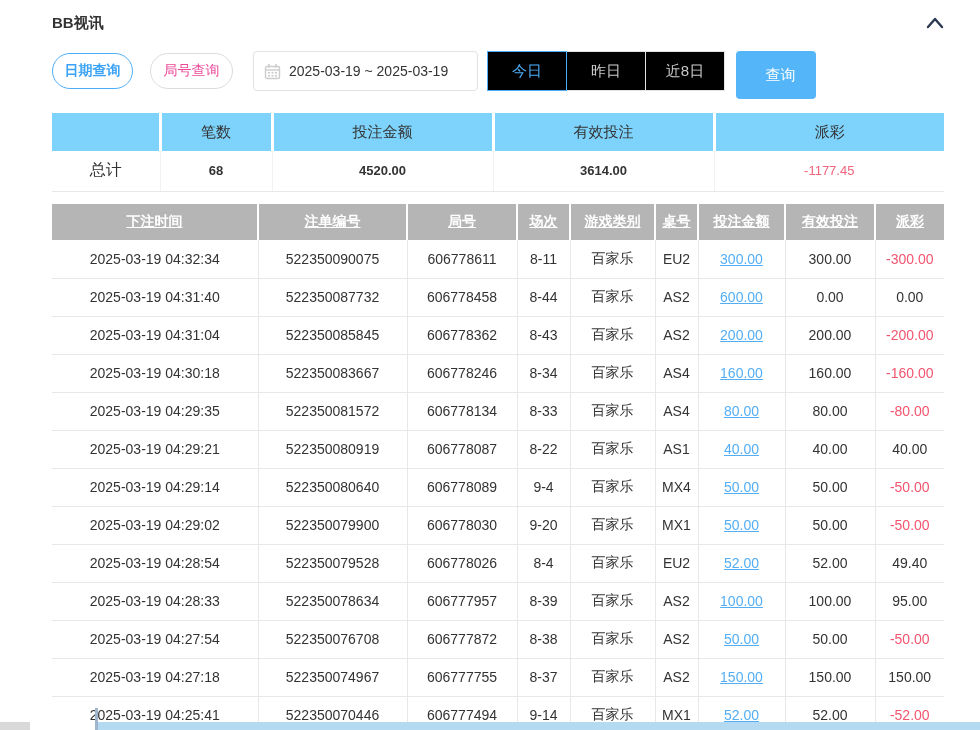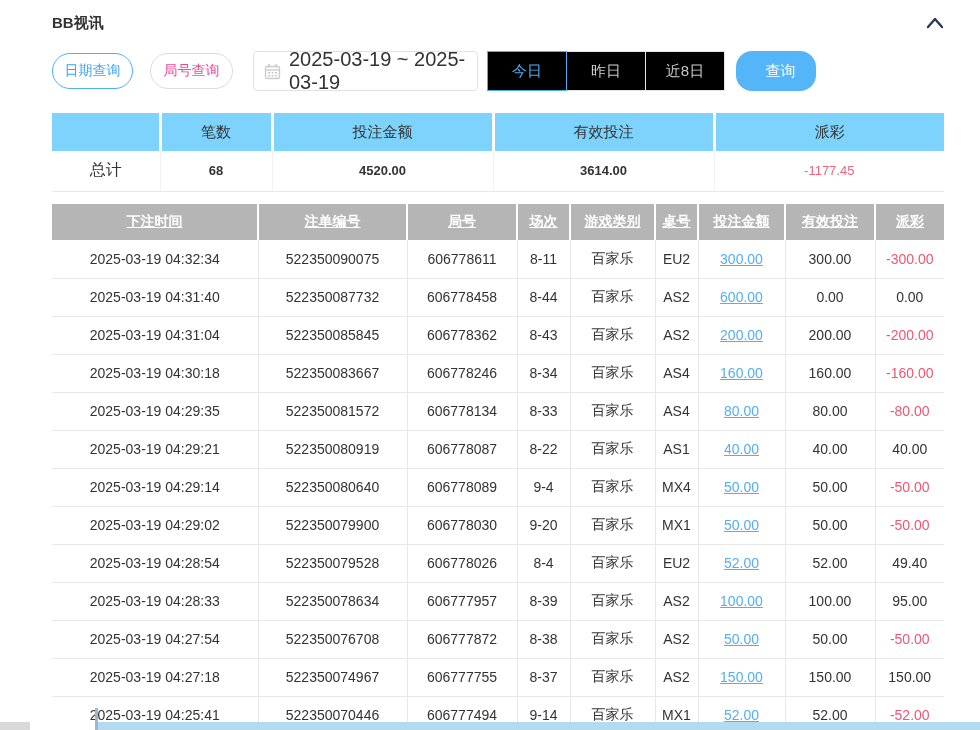--- a/index.html
+++ b/index.html
@@ -26,42 +26,42 @@
   .collapse-btn { cursor: pointer; display: flex; align-items: center; }
   
   .filter-bar { position: absolute; left: 52px; top: 51px; right: 36px; height: 40px; }
   .pill-btn {
     position: absolute; top: 2px; height: 36px;
     background: #fff; border-radius: 18px;
     font-size: 14px; cursor: pointer;
     display: flex; align-items: center; justify-content: center;
     font-family: inherit;
   }
-  .pill-btn.active { border: 1px solid #4daef8; color: #3ba3f7; font-weight: 400; left: 0; width: 81px; }
+  .pill-btn.active { border: 1px solid #4daef8; color: #3ba3f7; font-weight: 700; left: 0; width: 81px; }
   .pill-btn.inactive { border: 1px solid #dcdcdc; color: #ec4899; left: 98px; width: 83px; }
   .date-input {
     position: absolute; left: 201px; top: 0; width: 225px; height: 40px;
     border: 1px solid #e2e2e2; border-radius: 4px; background: #fff;
     display: flex; align-items: center; padding-left: 10px; cursor: pointer;
   }
   .date-input .cal { margin-right: 8px; display: flex; }
-  .date-input .val { font-size: 20px; color: #333; }
+  .date-input .val { font-size: 14px; color: #333; }
   .segmented { position: absolute; left: 435px; top: 0; height: 40px; display: flex; }
   .seg-btn {
     width: 80px; height: 40px; background: #000000; font-size: 15px;
     border: 1px solid #e3e3e3; margin-left: -1px; cursor: pointer;
     color: #c9c9c9; display: flex; align-items: center; justify-content: center;
     font-family: inherit;
   }
   .seg-btn:first-child { margin-left: 0; }
   .seg-btn.active { border: 1px solid #4daef8; color: #4daef8; position: relative; z-index: 2; }
   .search-btn {
-    position: absolute; left: 684px; top: 0; width: 80px; height: 40px;
+    position: absolute; left: 684px; top: 0; width: 80px; height: 48px;
     background: #54b5f9; color: #fff; font-size: 15px; border: none;
-    border-radius: 16px; cursor: pointer; font-family: inherit; padding-left: 9px;
+    border-radius: 4px; cursor: pointer; font-family: inherit; padding-left: 9px;
   }
   
   .summary-table {
     position: absolute; left: 52px; top: 113px; width: 892px;
     border-collapse: collapse; table-layout: fixed;
   }
   .summary-table th {
     background: #7dd3fc; height: 38px; font-size: 15px; font-weight: 400;
     color: #333; text-align: center; border-right: 3px solid #fff;
   }

